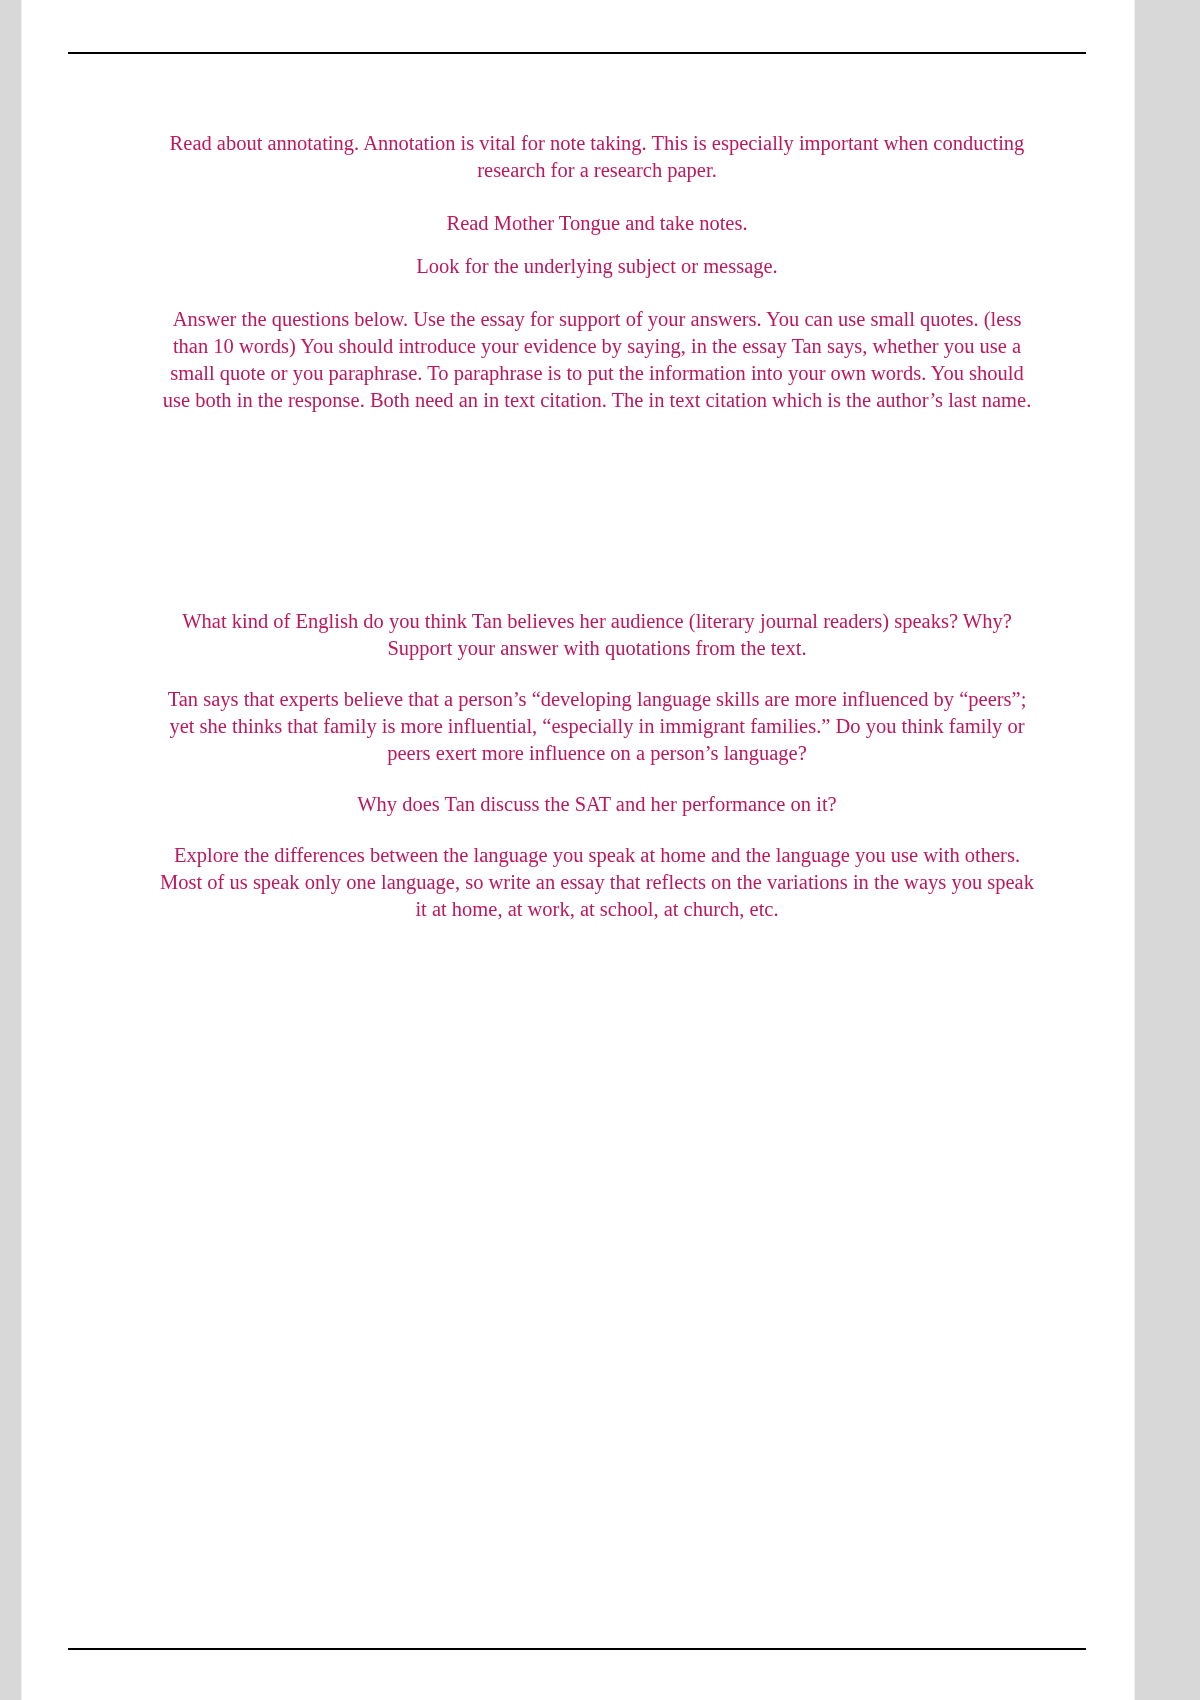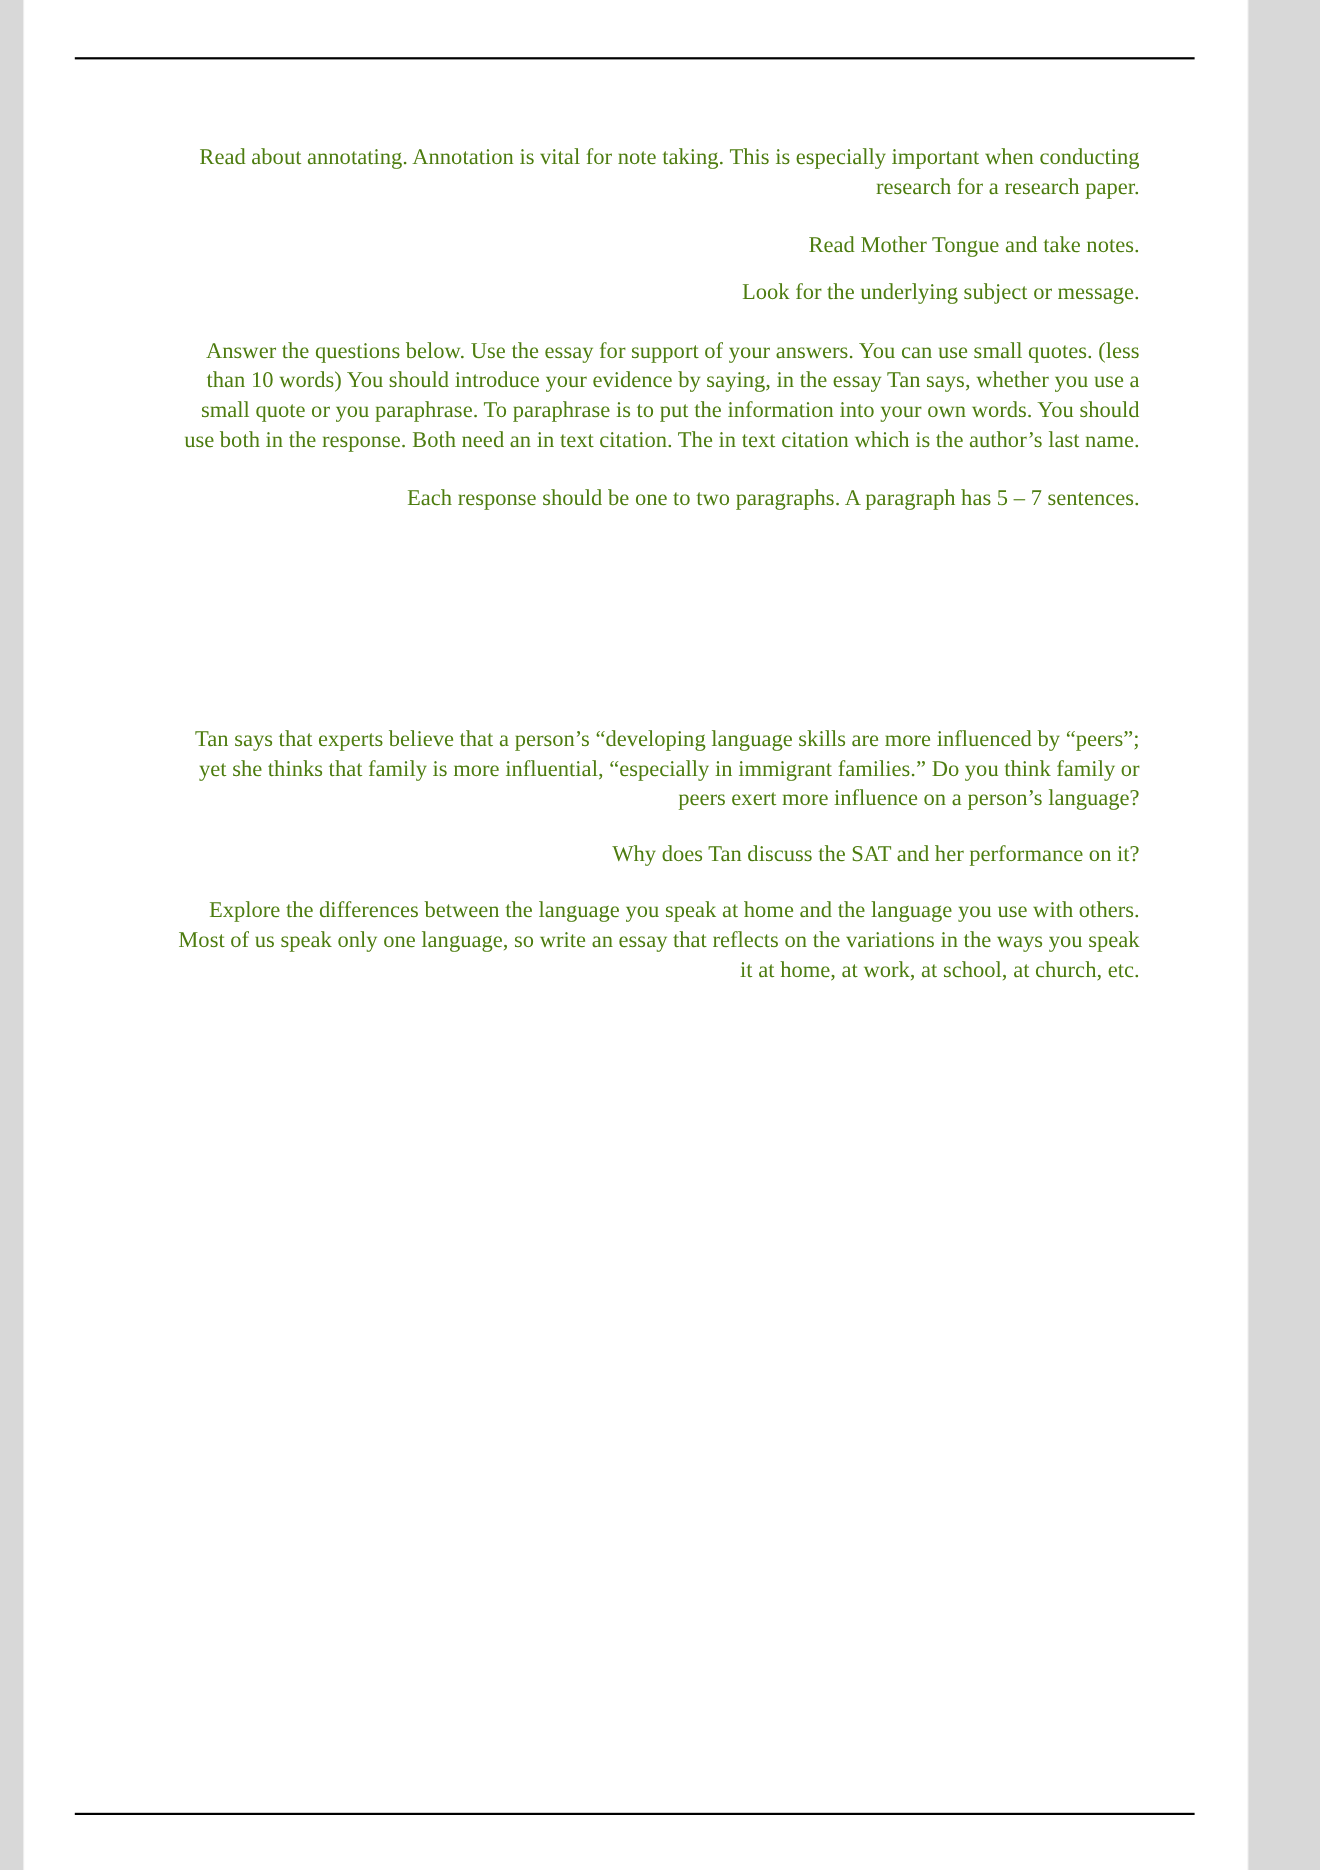--- a/index.html
+++ b/index.html
@@ -36,22 +36,22 @@
     position: absolute;
     left: 136px;
     top: 130px;
     width: 878px;
   }
 
   p {
     margin: 0 0 0 0;
     font-size: 20.5px;
     line-height: 27px;
-    color: #4d7c0f;
-    text-align: right;
+    color: #be185d;
+    text-align: center;
     font-family: "Liberation Serif", serif;
   }
   .gap-sm { height: 26px; }
   .gap-lg { height: 72px; }
   .gap-q { height: 24px; }
   .tight { margin-bottom: 16px; }
 </style>
 </head>
 <body>
 
@@ -65,32 +65,32 @@
     <p>Read about annotating. Annotation is vital for note taking. This is especially important when conducting research for a research paper.</p>
     <div class="gap-sm"></div>
 
     <p class="tight">Read Mother Tongue and take notes.</p>
     <p>Look for the underlying subject or message.</p>
     <div class="gap-sm"></div>
 
     <p>Answer the questions below. Use the essay for support of your answers. You can use small quotes. (less than 10 words) You should introduce your evidence by saying, in the essay Tan says, whether you use a small quote or you paraphrase. To paraphrase is to put the information into your own words. You should use both in the response. Both need an in text citation. The in text citation which is the author’s last name.</p>
     <div class="gap-sm"></div>
 
-    <p>Each response should be one to two paragraphs. A paragraph has 5 – 7 sentences.</p>
 
     <div class="gap-lg"></div>
 
     <div class="gap-q"></div>
 
     <div class="gap-q"></div>
 
     <div class="gap-q"></div>
 
     <div class="gap-q"></div>
 
+    <p>What kind of English do you think Tan believes her audience (literary journal readers) speaks? Why? Support your answer with quotations from the text.</p>
     <div class="gap-q"></div>
 
     <p>Tan says that experts believe that a person’s “developing language skills are more influenced by “peers”; yet she thinks that family is more influential, “especially in immigrant families.” Do you think family or peers exert more influence on a person’s language?</p>
     <div class="gap-q"></div>
 
     <p>Why does Tan discuss the SAT and her performance on it?</p>
     <div class="gap-q"></div>
 
     <p>Explore the differences between the language you speak at home and the language you use with others. Most of us speak only one language, so write an essay that reflects on the variations in the ways you speak it at home, at work, at school, at church, etc.</p>
 

